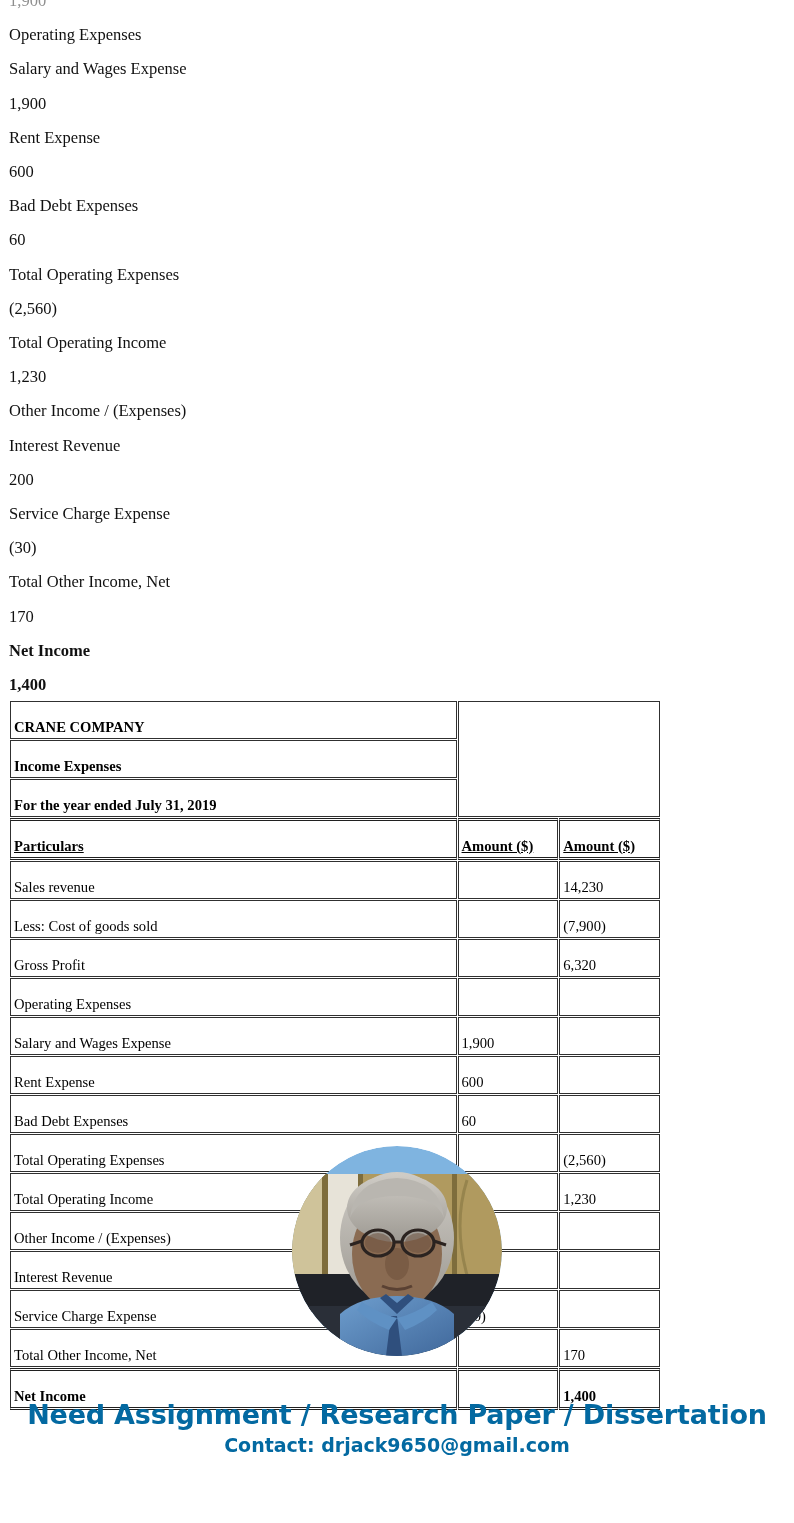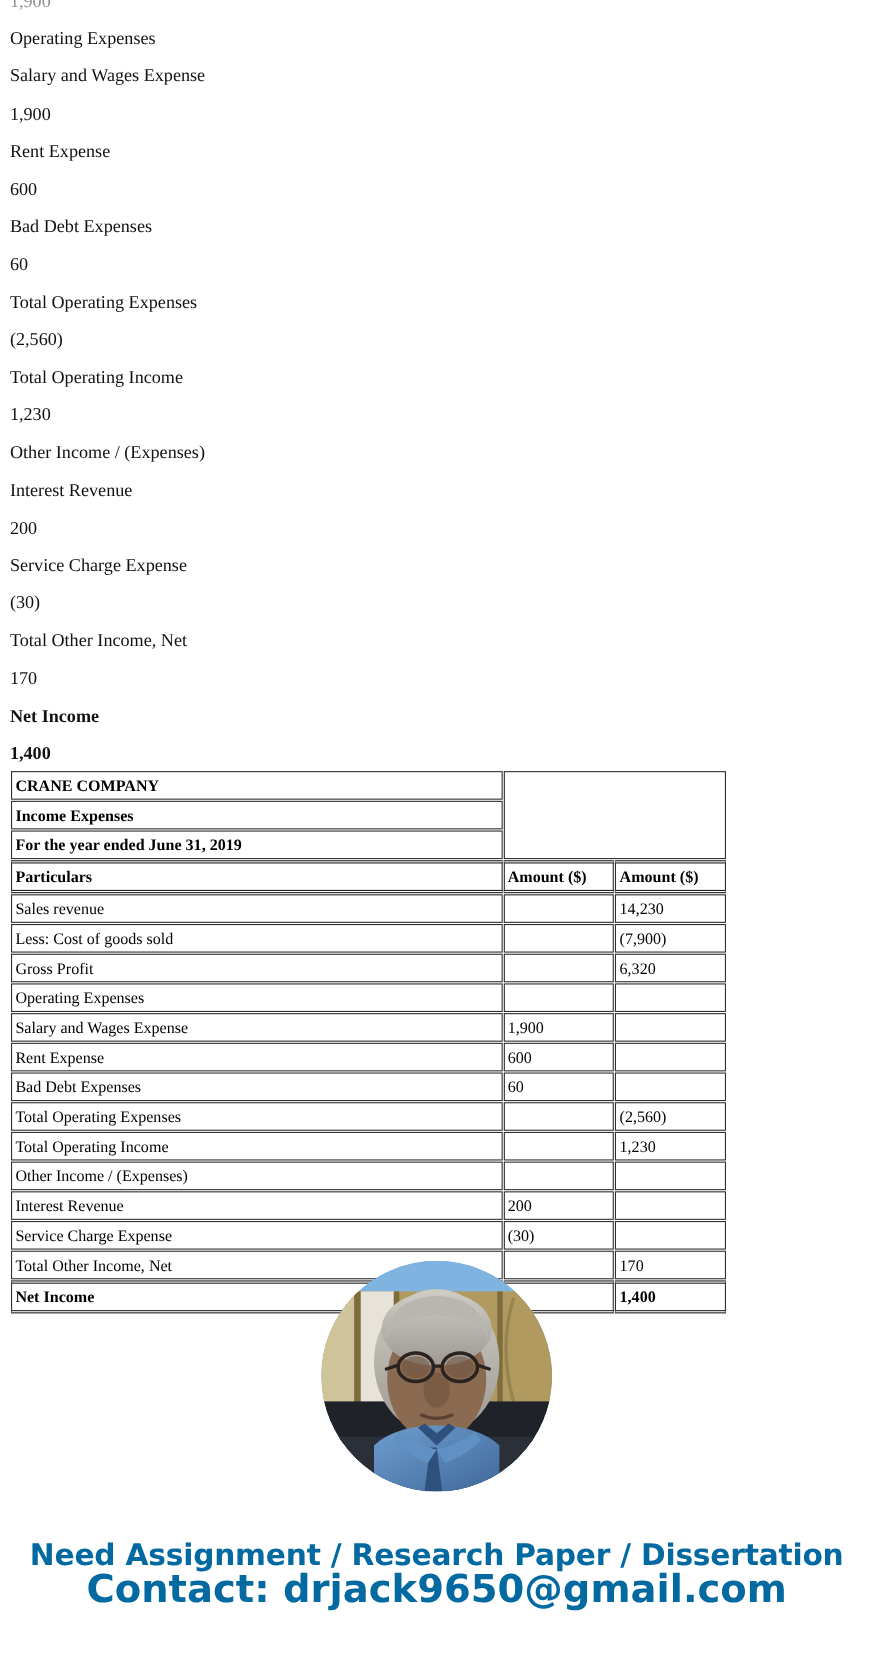--- a/index.html
+++ b/index.html
@@ -50,37 +50,37 @@
   table.stmt {
     border-collapse: separate;
     border-spacing: 1px;
     width: 652px;
     table-layout: fixed;
     font-size: 14.6px;
     background: #ffffff;
   }
   table.stmt td {
     border: 1px solid #303030;
-    padding: 4px 3px 2px 3px;
+    padding: 16px 3px 2px 3px;
     height: 18px;
     vertical-align: middle;
     line-height: 17px;
     overflow: hidden;
     white-space: nowrap;
     background: #ffffff;
   }
   td.c1 { width: 340px; }
   td.c2 { width: 150px; }
   td.c3 { width: 150px; }
   td.merged-blank {
     border: none;
     background: #ffffff;
   }
   td.b { font-weight: bold; }
-  tr.hdr td { font-weight: bold; }
+  tr.hdr td { font-weight: bold; text-decoration: underline; }
   tr.thick-top td { border-top: 3px double #202020; }
   tr.thick-bot td { border-bottom: 3px double #202020; }
 
   
   .portrait {
     position: absolute;
     left: 292px;
     top: 1146px;
     width: 210px;
     height: 210px;
@@ -103,21 +103,21 @@
   .promo .l1 {
     font-size: 27px;
     line-height: 30px;
     letter-spacing: -0.2px;
   }
   .promo .l2 {
     font-size: 27px;
     line-height: 30px;
   }
   .promo .l3 {
-    font-size: 35px;
+    font-size: 19px;
     line-height: 30px;
     margin-top: 0px;
   }
 </style>
 </head>
 <body>
 
 <div class="flow">
   <p class="clipped">1,900</p>
   <div id="flow-lines">
@@ -149,21 +149,21 @@
     <tbody>
 
       <tr>
         <td class="c1 b">CRANE COMPANY</td>
         <td class="c2 merged-blank" rowspan="3" colspan="2"></td>
       </tr>
       <tr>
         <td class="c1 b">Income Expenses</td>
       </tr>
       <tr>
-        <td class="c1 b">For the year ended June 31, 2019</td>
+        <td class="c1 b">For the year ended July 31, 2019</td>
       </tr>
 
       <tr class="hdr thick-top thick-bot">
         <td class="c1">Particulars</td>
         <td class="c2">Amount ($)</td>
         <td class="c3">Amount ($)</td>
       </tr>
 
       </tbody>
       <tbody id="stmt-rows">

